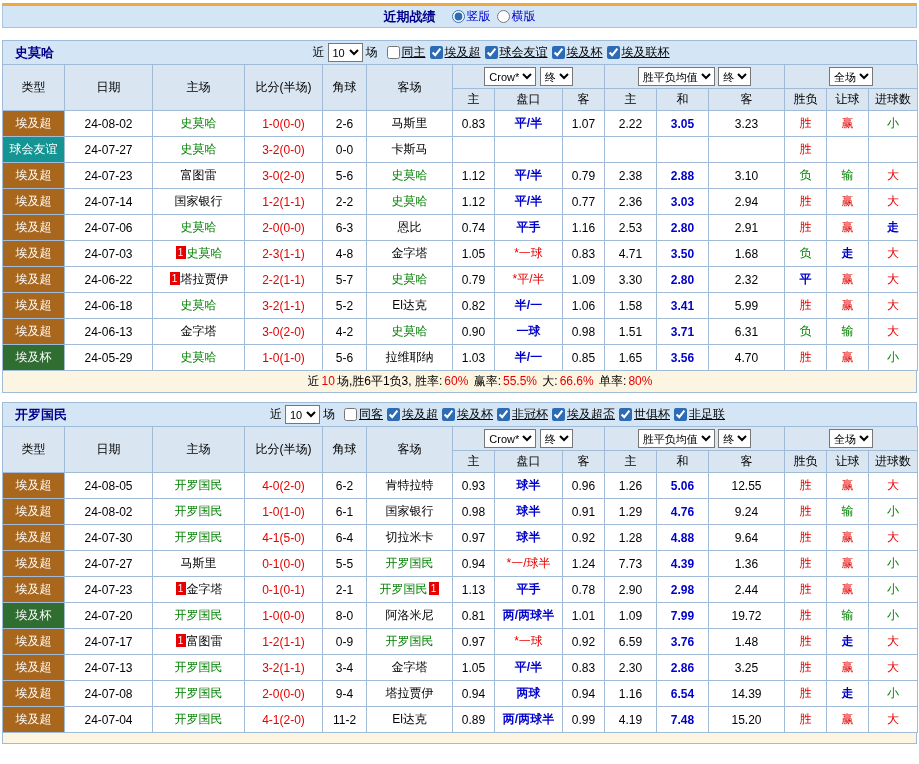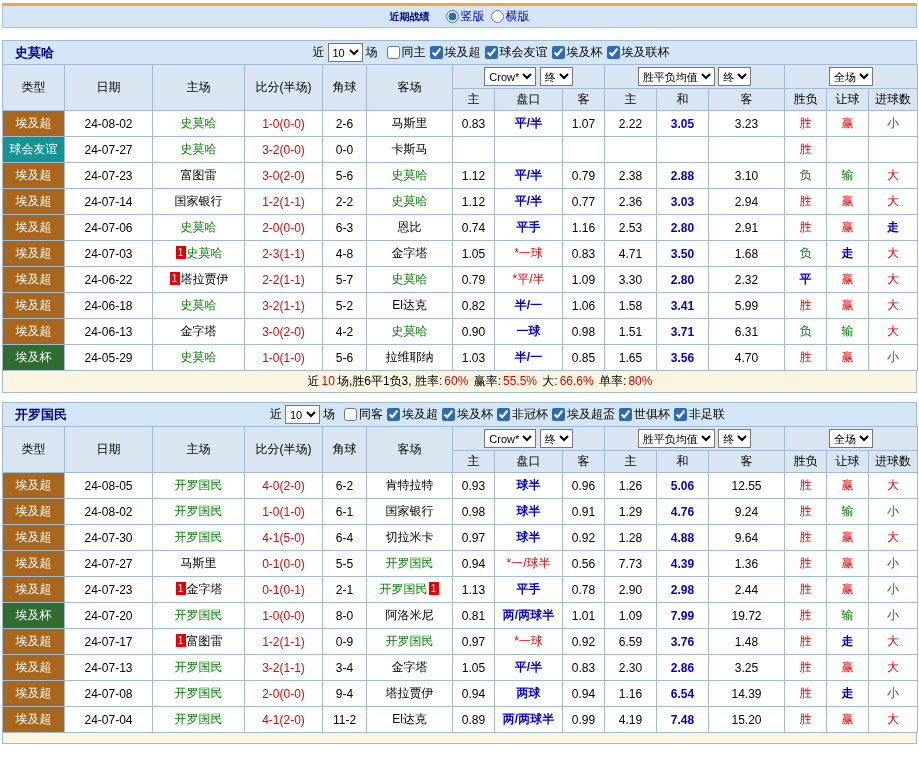--- a/index.html
+++ b/index.html
@@ -11,32 +11,32 @@
   }
   .page { width:919px; height:764px; overflow:hidden; }
 
   .topbar {
     height:25px; margin:3px 2px 12px;
     background:#d4e6f6;
     border:1px solid #a9c4de;
     border-top:3px solid #f0a83c;
     display:flex; align-items:center; justify-content:center; gap:4px;
   }
-  .topbar .title { color:#00008b; font-weight:bold; font-size:10px; margin-right:10px; }
+  .topbar .title { color:#00008b; font-weight:bold; font-size:13px; margin-right:10px; }
   .topbar label { color:#0000cc; display:inline-flex; align-items:center; cursor:pointer; }
 
   .section { margin:0 2px; }
   .sec-head {
     height:24px; background:#d4e6f6;
     border:1px solid #9fbbd8; border-bottom:none;
     display:flex; align-items:center;
   }
   .team-title { color:#00008b; font-weight:bold; font-size:13px; padding:0 12px; white-space:nowrap; }
   .filters { flex:1; display:flex; align-items:center; justify-content:center; gap:3px; white-space:nowrap; }
-  .filters .cbs { display:inline-flex; align-items:center; gap:2px; margin-left:4px; }
+  .filters .cbs { display:inline-flex; align-items:center; gap:2px; margin-left:4px;text-decoration:underline; }
   .filters label { display:inline-flex; align-items:center; cursor:pointer; }
 
   input[type=checkbox], input[type=radio] { width:13px; height:13px; margin:0 2px; accent-color:#2d6cb5; }
 
   table { width:100%; border-collapse:collapse; table-layout:fixed; }
   th, td {
     border:1px solid #9fbbd8; text-align:center; padding:0 1px;
     height:26px; overflow:hidden; white-space:nowrap;
   }
   thead th { background:#d9e5f1; font-weight:normal; height:22px; }
@@ -486,21 +486,21 @@
           </tr>
           <tr>
             <td class="lg-super">埃及超</td>
             <td class="date">24-07-27</td>
             <td class="team"><span class="team-link">马斯里</span></td>
             <td class="score">0-1(0-0)</td>
             <td class="corner">5-5</td>
             <td class="team"><span class="team-link focal">开罗国民</span></td>
             <td class="odds">0.94</td>
             <td class="c-r">*一/球半</td>
-            <td class="odds">0.56</td>
+            <td class="odds">1.24</td>
             <td class="odds">7.73</td>
             <td class="c-b">4.39</td>
             <td class="odds">1.36</td>
             <td class="c-r">胜</td>
             <td class="c-r">赢</td>
             <td class="c-g">小</td>
           </tr>
           <tr>
             <td class="lg-super">埃及超</td>
             <td class="date">24-07-23</td>

